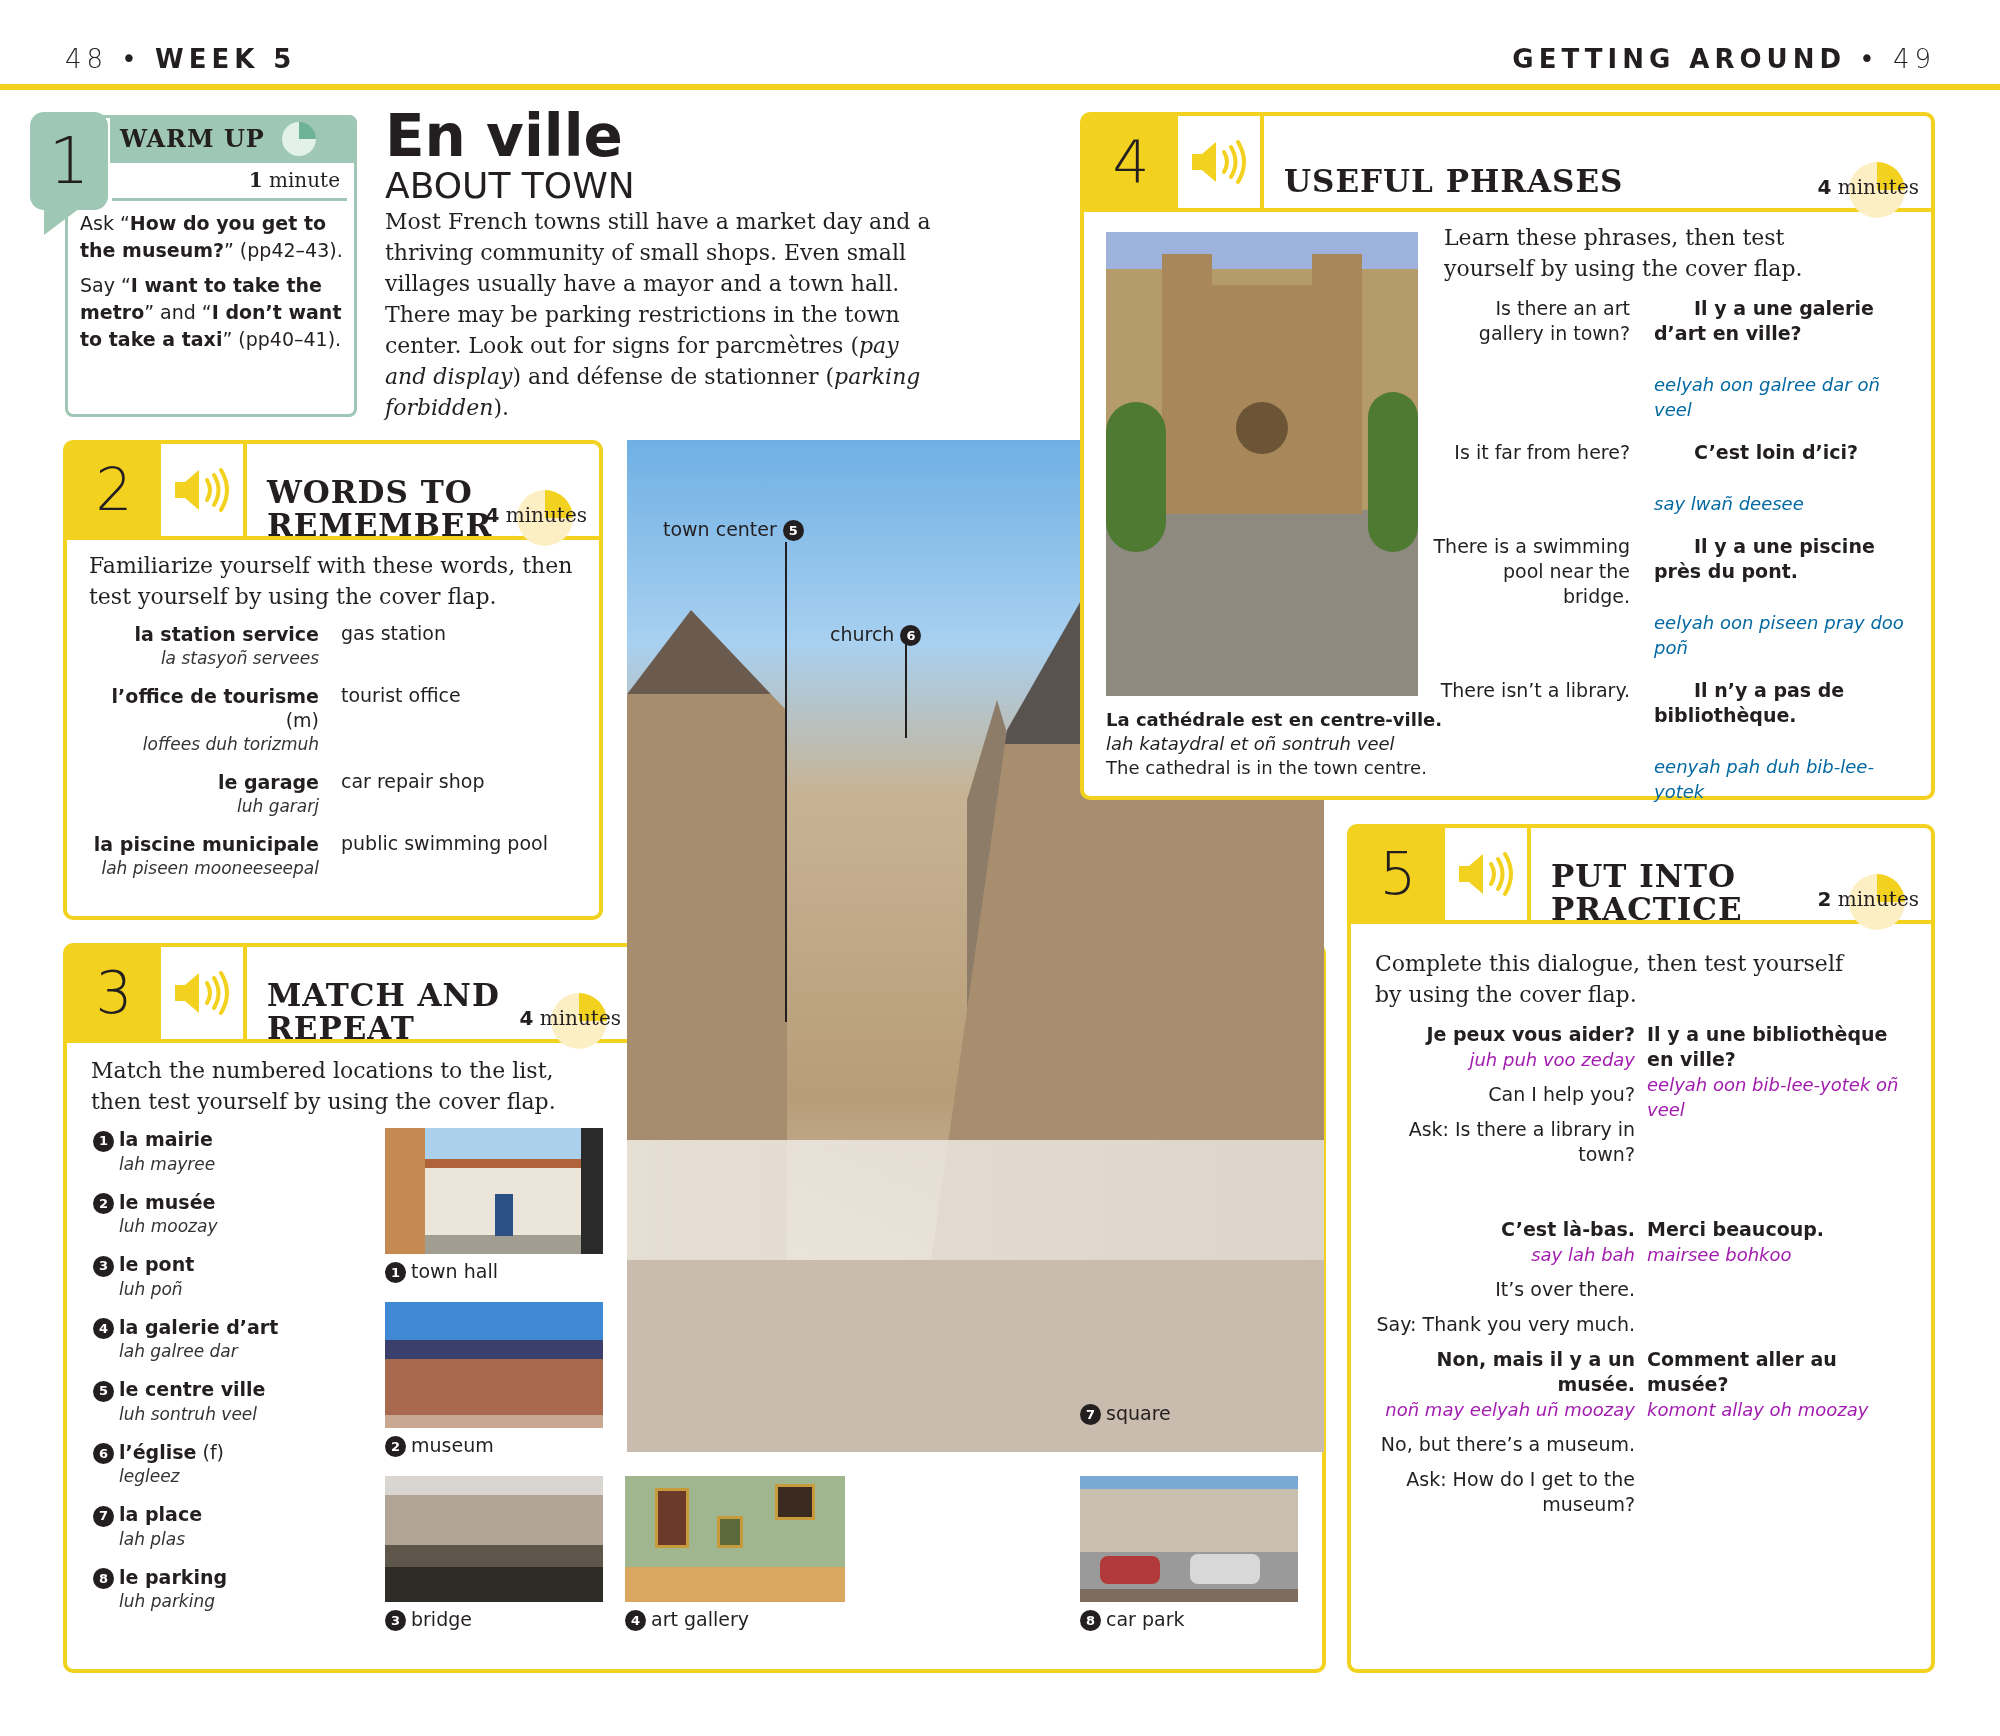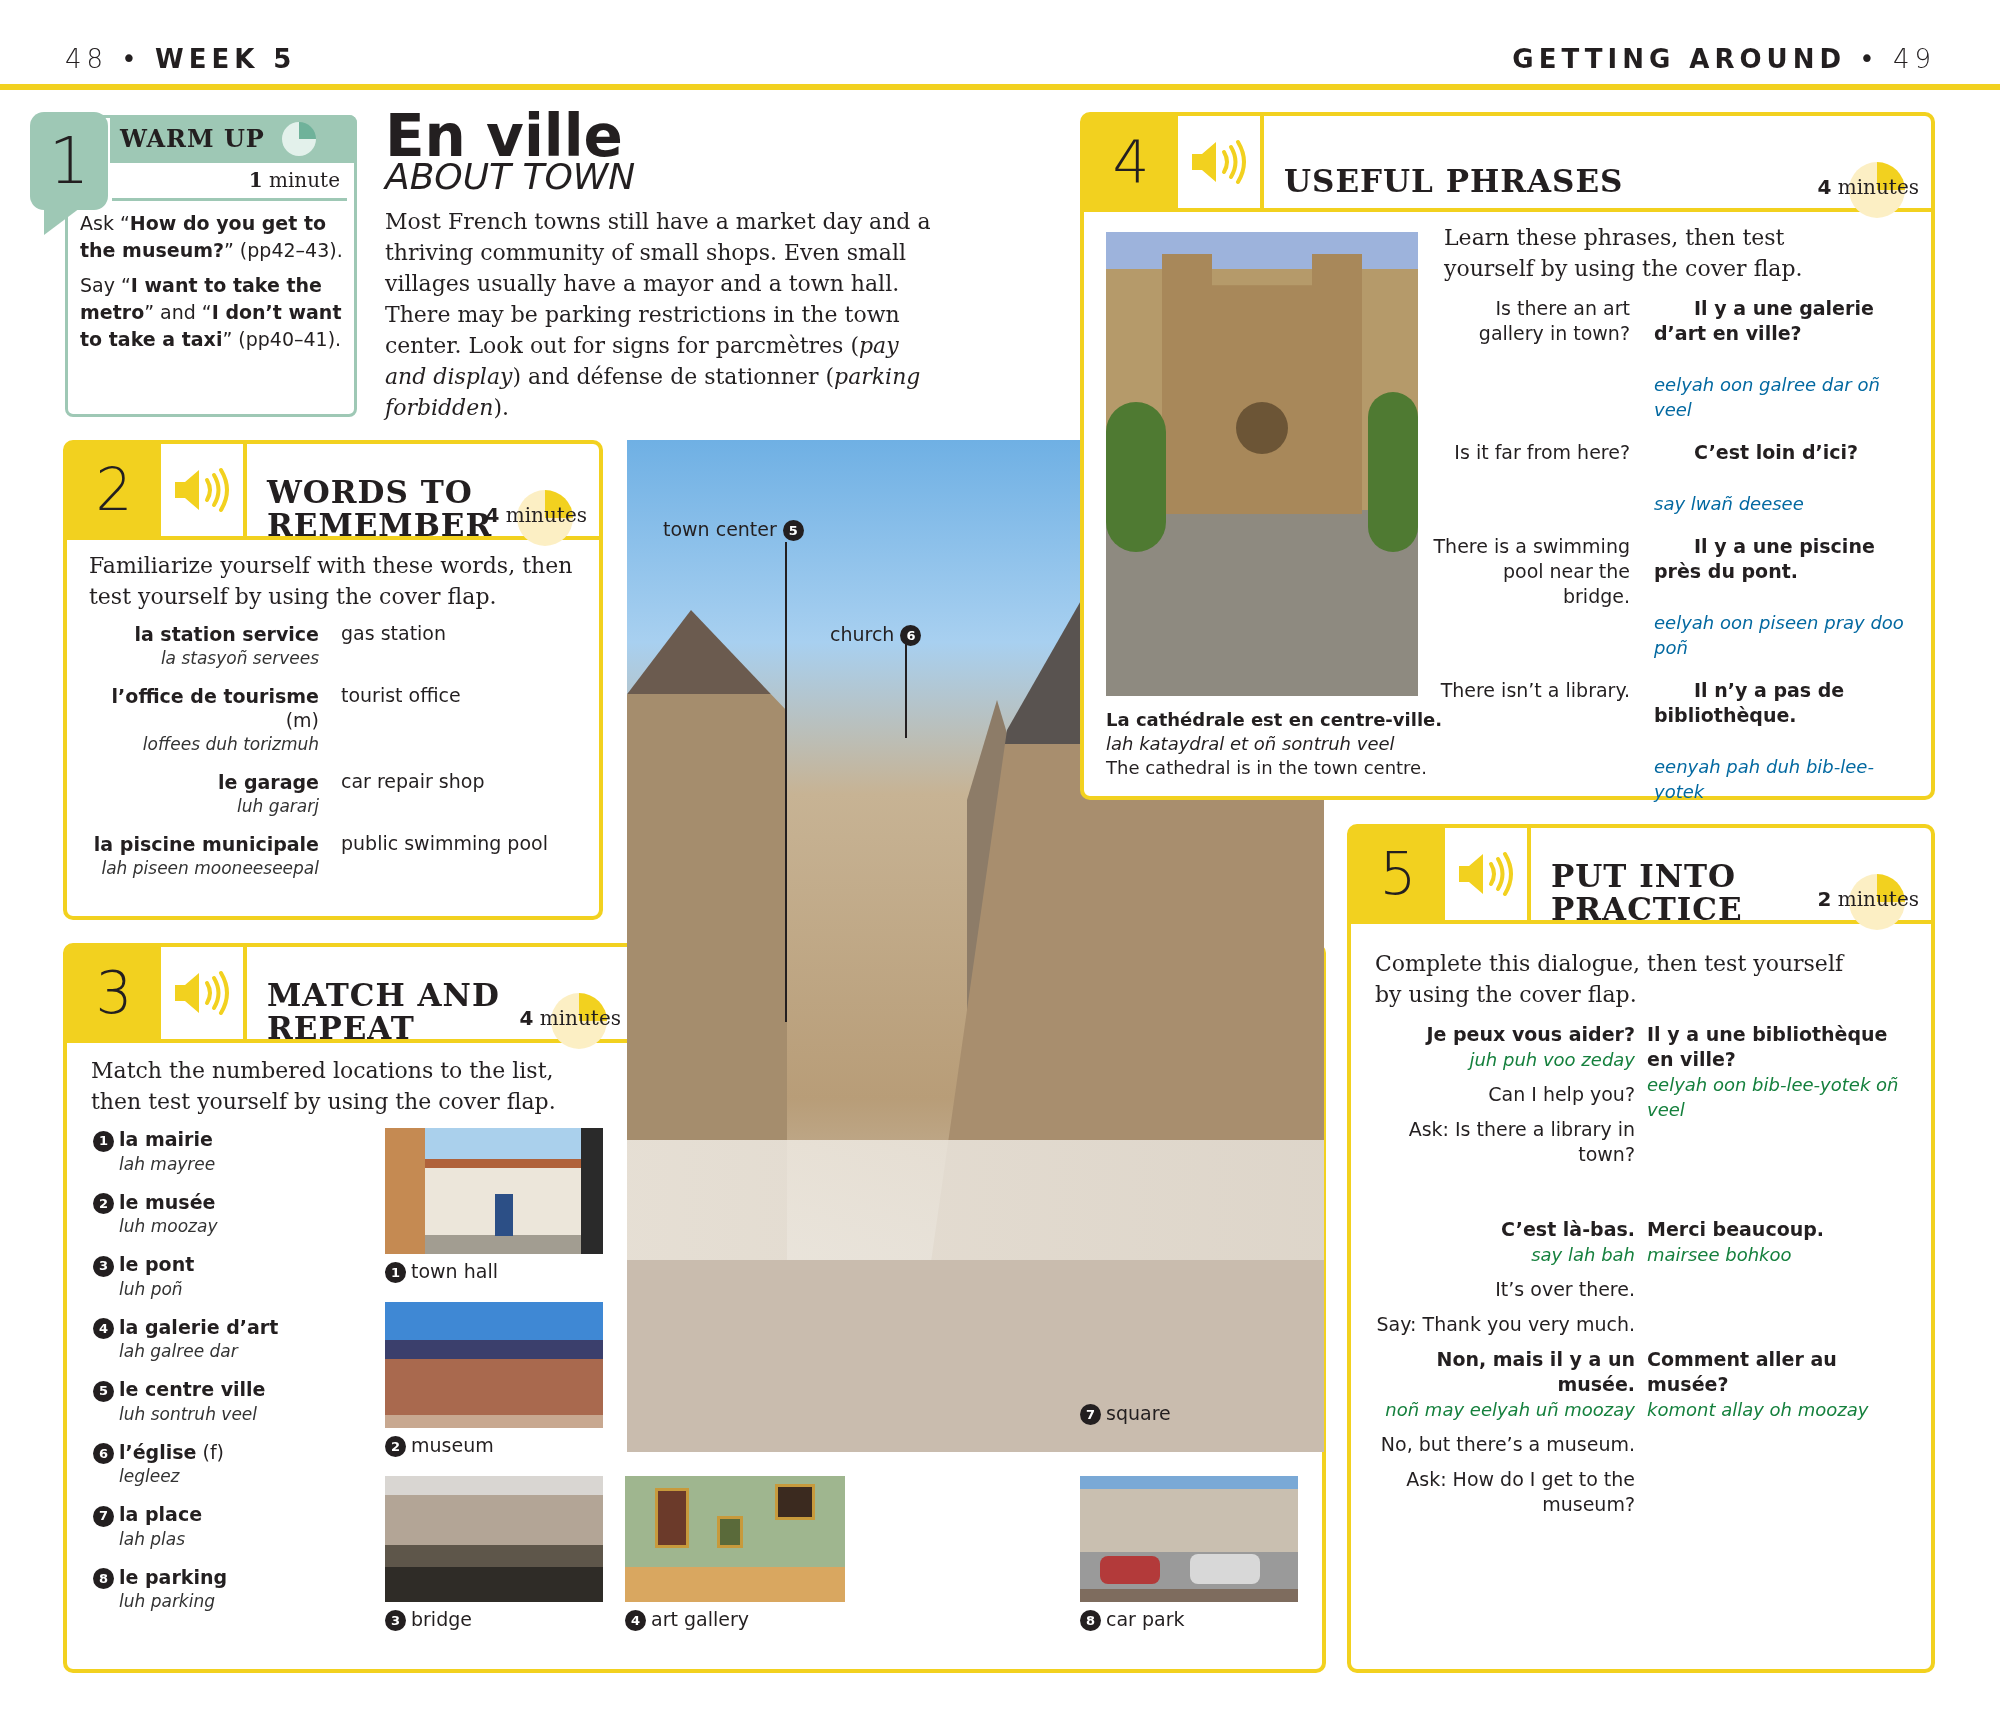--- a/index.html
+++ b/index.html
@@ -21,21 +21,21 @@
   .wu-tail{left:44px;top:205px;width:0;height:0;border-left:40px solid #9ec8b5;border-bottom:30px solid transparent;}
   .wu-title{left:120px;top:124px;font-size:24px;}
   .wu-pie{left:282px;top:122px;width:34px;height:34px;border-radius:50%;background:conic-gradient(#6fb29a 0 25%, #e3f1eb 25% 100%);}
   .wu-min{left:200px;top:168px;width:140px;text-align:right;font-size:20px;}
   .wu-line{left:112px;top:198px;width:235px;height:3px;background:#9ec8b5;}
   .wu-body{left:80px;top:210px;width:265px;font-size:19px;line-height:27px;}
   .wu-body p{margin-bottom:8px;}
 
   
   .title{left:385px;top:102px;font-size:58px;font-weight:bold;}
-  .subtitle{left:385px;top:156px;font-size:36px;font-style:italic;text-align:center;}
+  .subtitle{left:385px;top:165px;font-size:36px;text-align:center;}
   .intro{left:385px;top:206px;width:560px;font-size:22px;line-height:31px;}
 
   
   .sbox{border:4px solid #f2d11f;border-radius:10px;background:#fff;}
   .shead{display:flex;height:96px;border-bottom:4px solid #f2d11f;}
   .snum{width:94px;background:#f2d11f;display:flex;align-items:center;justify-content:center;font-size:58px;font-weight:200;}
   .sicon{width:86px;border-right:4px solid #f2d11f;display:flex;align-items:center;justify-content:center;}
   .stitle{flex:1;position:relative;padding-left:20px;display:flex;align-items:center;font-size:31px;line-height:33px;margin-top:38px;}
   .spie{position:absolute;right:26px;top:8px;width:56px;height:56px;border-radius:50%;background:conic-gradient(#f2d11f 0 25%, #fcefc4 25% 100%);}
   .smin{position:absolute;right:12px;bottom:4px;font-size:20px;}
@@ -57,21 +57,21 @@
 
   .phr{display:grid;grid-template-columns:230px 1fr;column-gap:24px;row-gap:18px;font-size:19px;line-height:25px;}
   .phr .en{text-align:right;}
   .phr .fr b{font-weight:bold;margin-left:40px;}
   .phr .pr{font-style:italic;font-size:18px;color:#0369a1;margin-top:26px;}
 
   .dlg{font-size:19px;line-height:25px;}
   .dlg-row{display:grid;grid-template-columns:270px 1fr;column-gap:12px;}
   .dlg .left{text-align:right;}
   .dlg .left div{margin-bottom:10px;}
-  .dlg .pr{font-style:italic;font-size:18px;color:#15803d;}
+  .dlg .pr{font-style:italic;font-size:18px;color:#a21caf;}
 </style>
 </head>
 <body>
 
 <div class="abs runhead" style="left:65px;">
   <span style="font-weight:300;">48</span>
   <span>•</span>
   <b>WEEK 5</b>
 </div>
 <div class="abs runhead" style="right:64px;">

